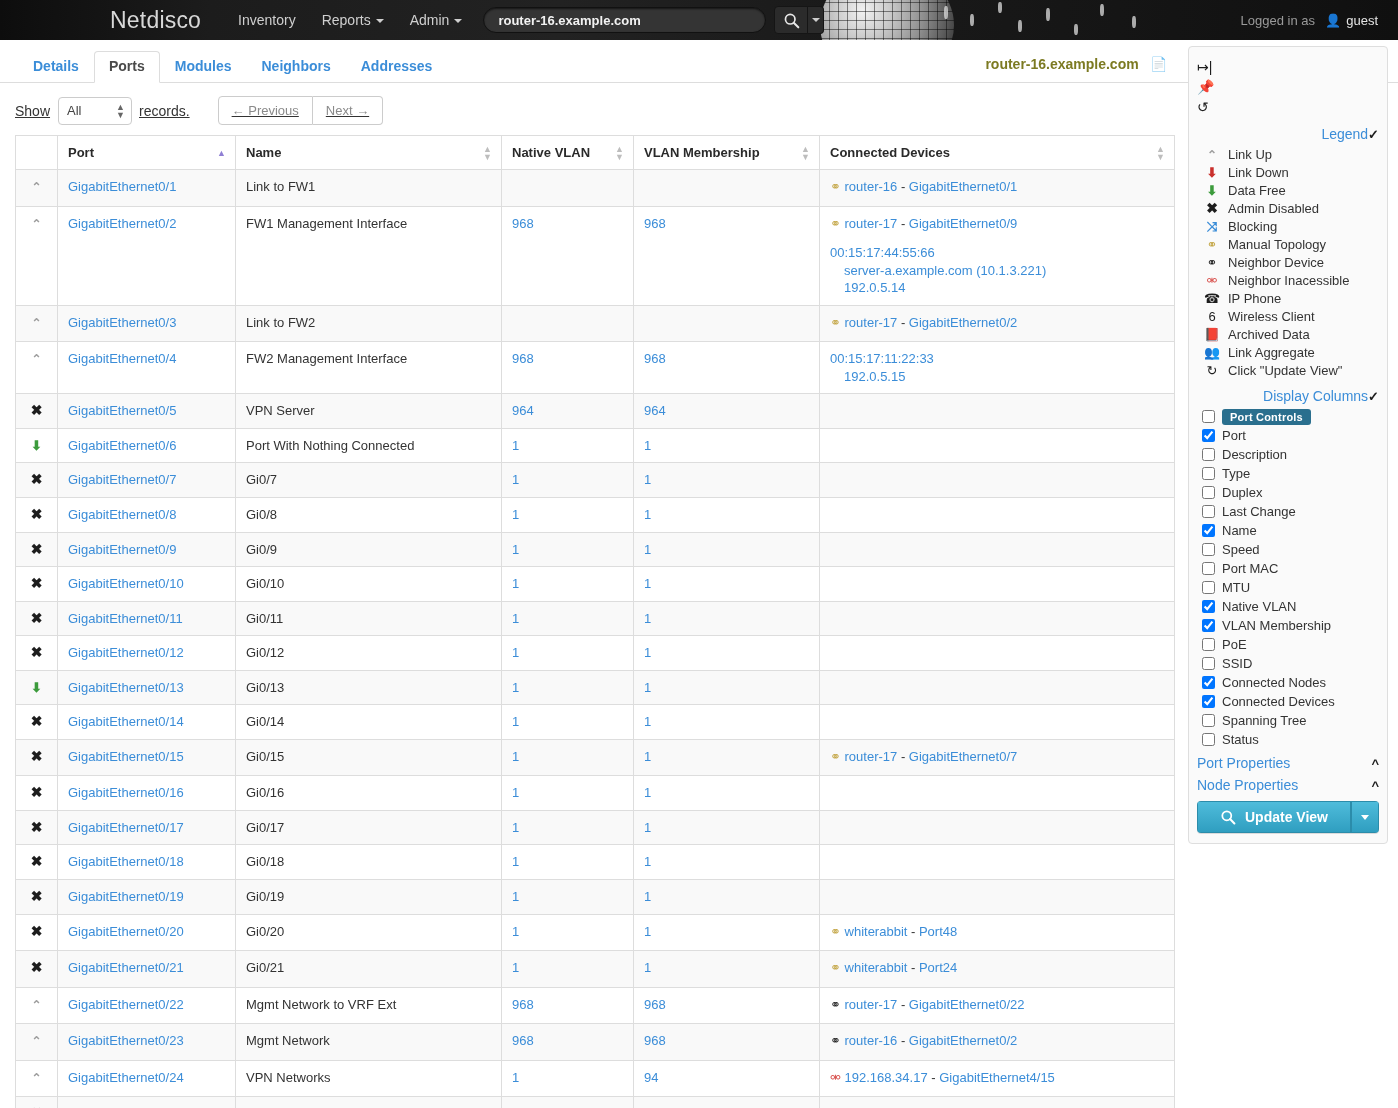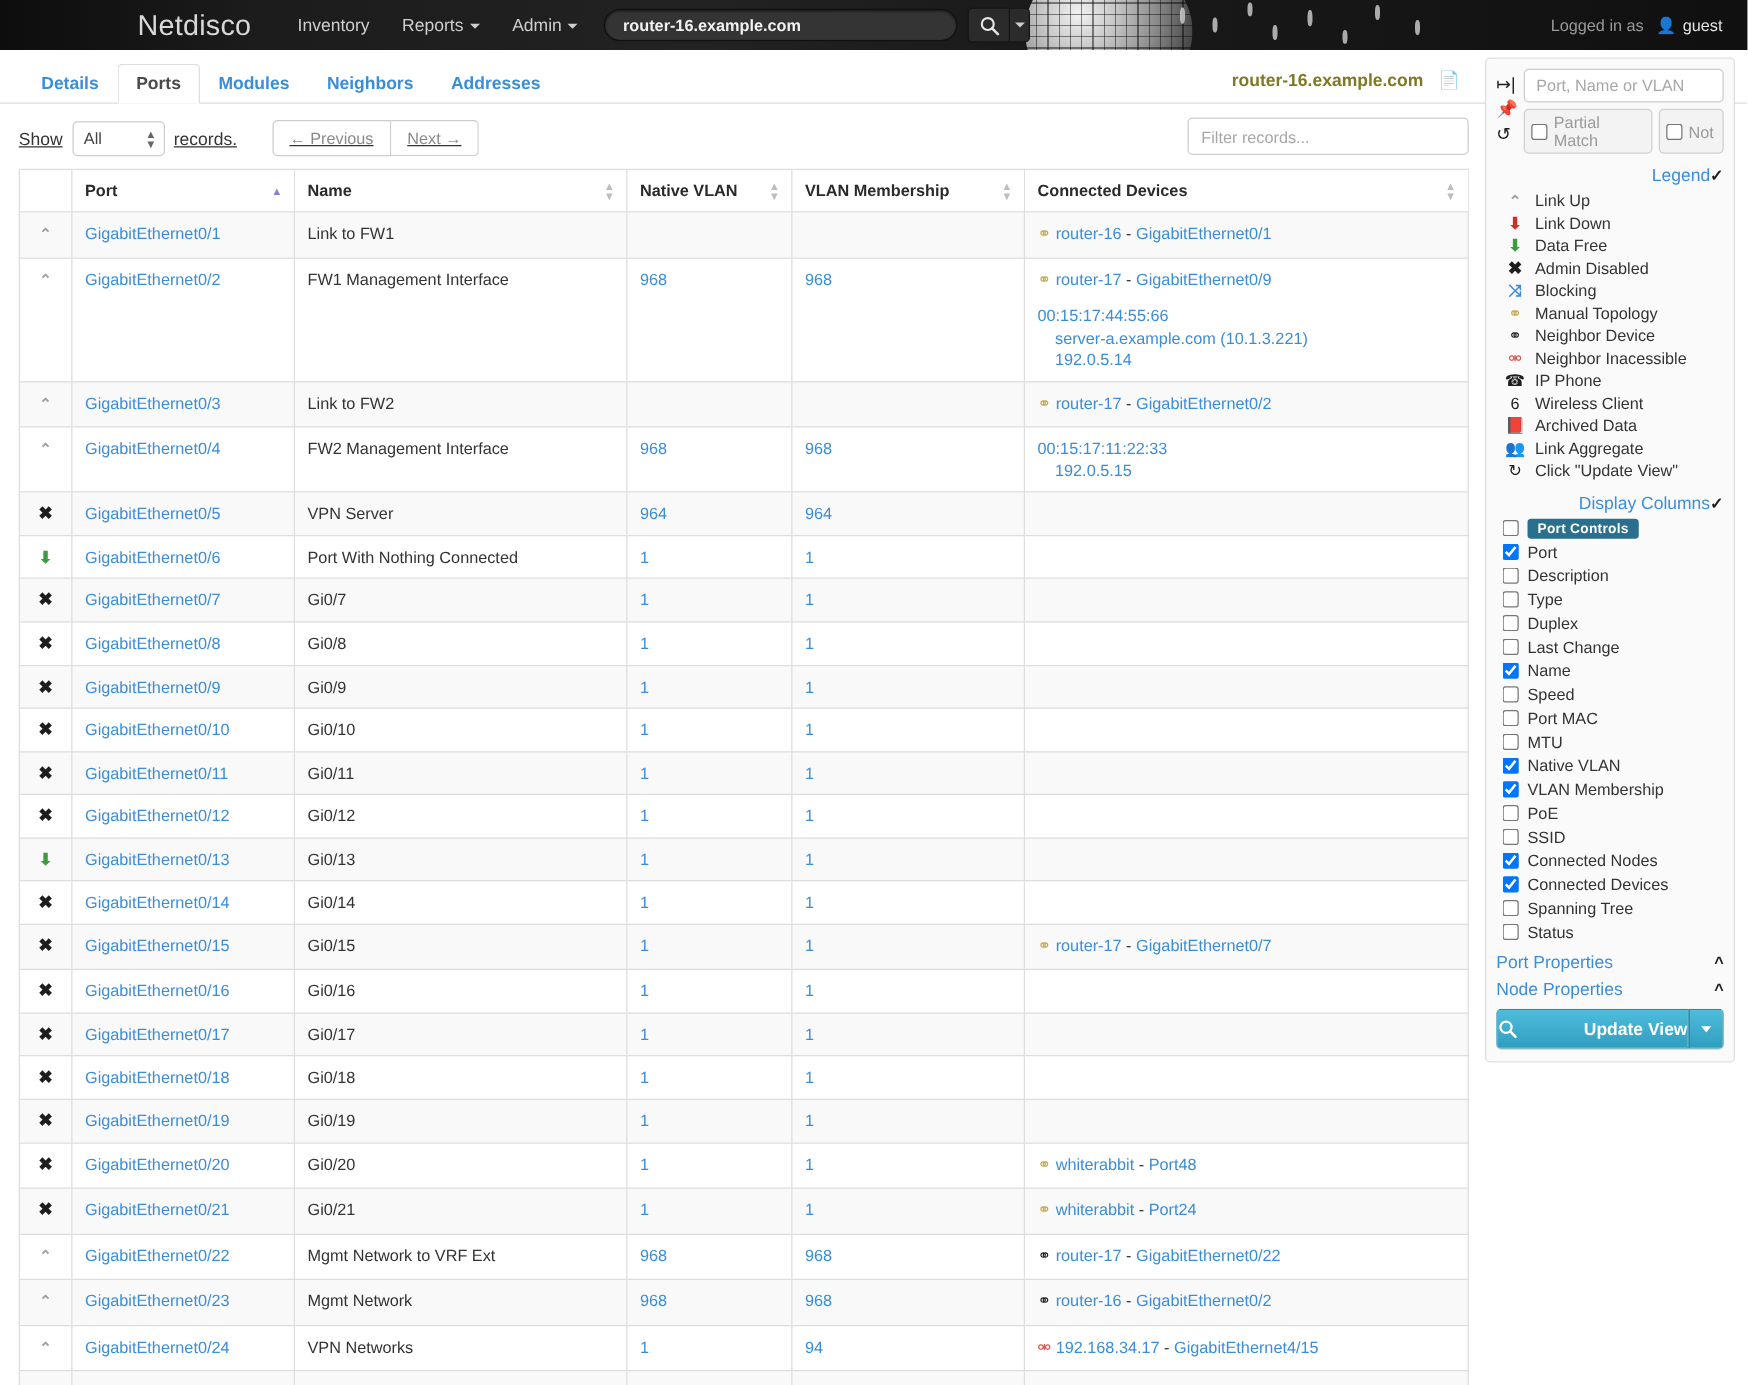--- a/index.html
+++ b/index.html
@@ -326,21 +326,21 @@
     overflow: hidden;
     width: 182px;
     box-shadow: 0 1px 0 rgba(0,0,0,.12);
   }
   .uv-main {
     flex: 1;
     background: linear-gradient(to bottom, #4fbcdb 0%, #2f9ec0 100%);
     border: 1px solid #2b8caa;
     color: #fff;
     font-size: 14px; font-weight: bold;
-    display: flex; align-items: center; justify-content: space-between;
+    display: flex; align-items: center; justify-content: center;
     gap: 9px;
     height: 32px;
     cursor: pointer;
   }
   .uv-caret {
     width: 28px;
     background: linear-gradient(to bottom, #4fbcdb 0%, #2f9ec0 100%);
     border: 1px solid #2b8caa; border-left: 1px solid #2b8caa;
     color: #fff;
     display: flex; align-items: center; justify-content: center;
@@ -419,21 +419,20 @@
     <select class="show-select">
       <option>All</option>
     </select>
     <span class="select-arrows">▲<br>▼</span>
   </span>
   <span class="records-label">records.</span>
   <div class="pager">
     <div class="pager-btn first">← Previous</div>
     <div class="pager-btn last">Next →</div>
   </div>
-  <input class="filter-records" placeholder="Filter records..." style="">
 </div>
 
 <div class="table-area">
   <table class="ports">
     <thead>
       <tr>
         <th class="col-status"></th>
         <th class="col-port">
           <span>Port</span>
           <span class="sort-ind asc">▲</span>
@@ -691,33 +690,20 @@
   </table>
 </div>
 
 <div class="sidebar">
   <div class="sb-row1">
     <div class="sb-icons">
       <span class="sb-icon signout">↦|</span>
       <span class="sb-icon pin">📌</span>
       <span class="sb-icon reset">↺</span>
     </div>
-    <div class="sb-fields">
-      <input class="sb-input" placeholder="Port, Name or VLAN" style="">
-      <div class="sb-checkrow">
-        <label class="sb-chkbtn">
-          <input type="checkbox" style="">
-          <span>Partial Match</span>
-        </label>
-        <label class="sb-chkbtn">
-          <input type="checkbox" style="">
-          <span>Not</span>
-        </label>
-      </div>
-    </div>
   </div>
 
   <div class="sb-section">
     <span>Legend</span>
     <span class="chev">✓</span>
   </div>
   <div class="legend-list" id="legend-list">
       <div class="legend-item">
         <span class="legend-glyph"><span class="ic ic-up">⌃</span></span>
         <span>Link Up</span>

